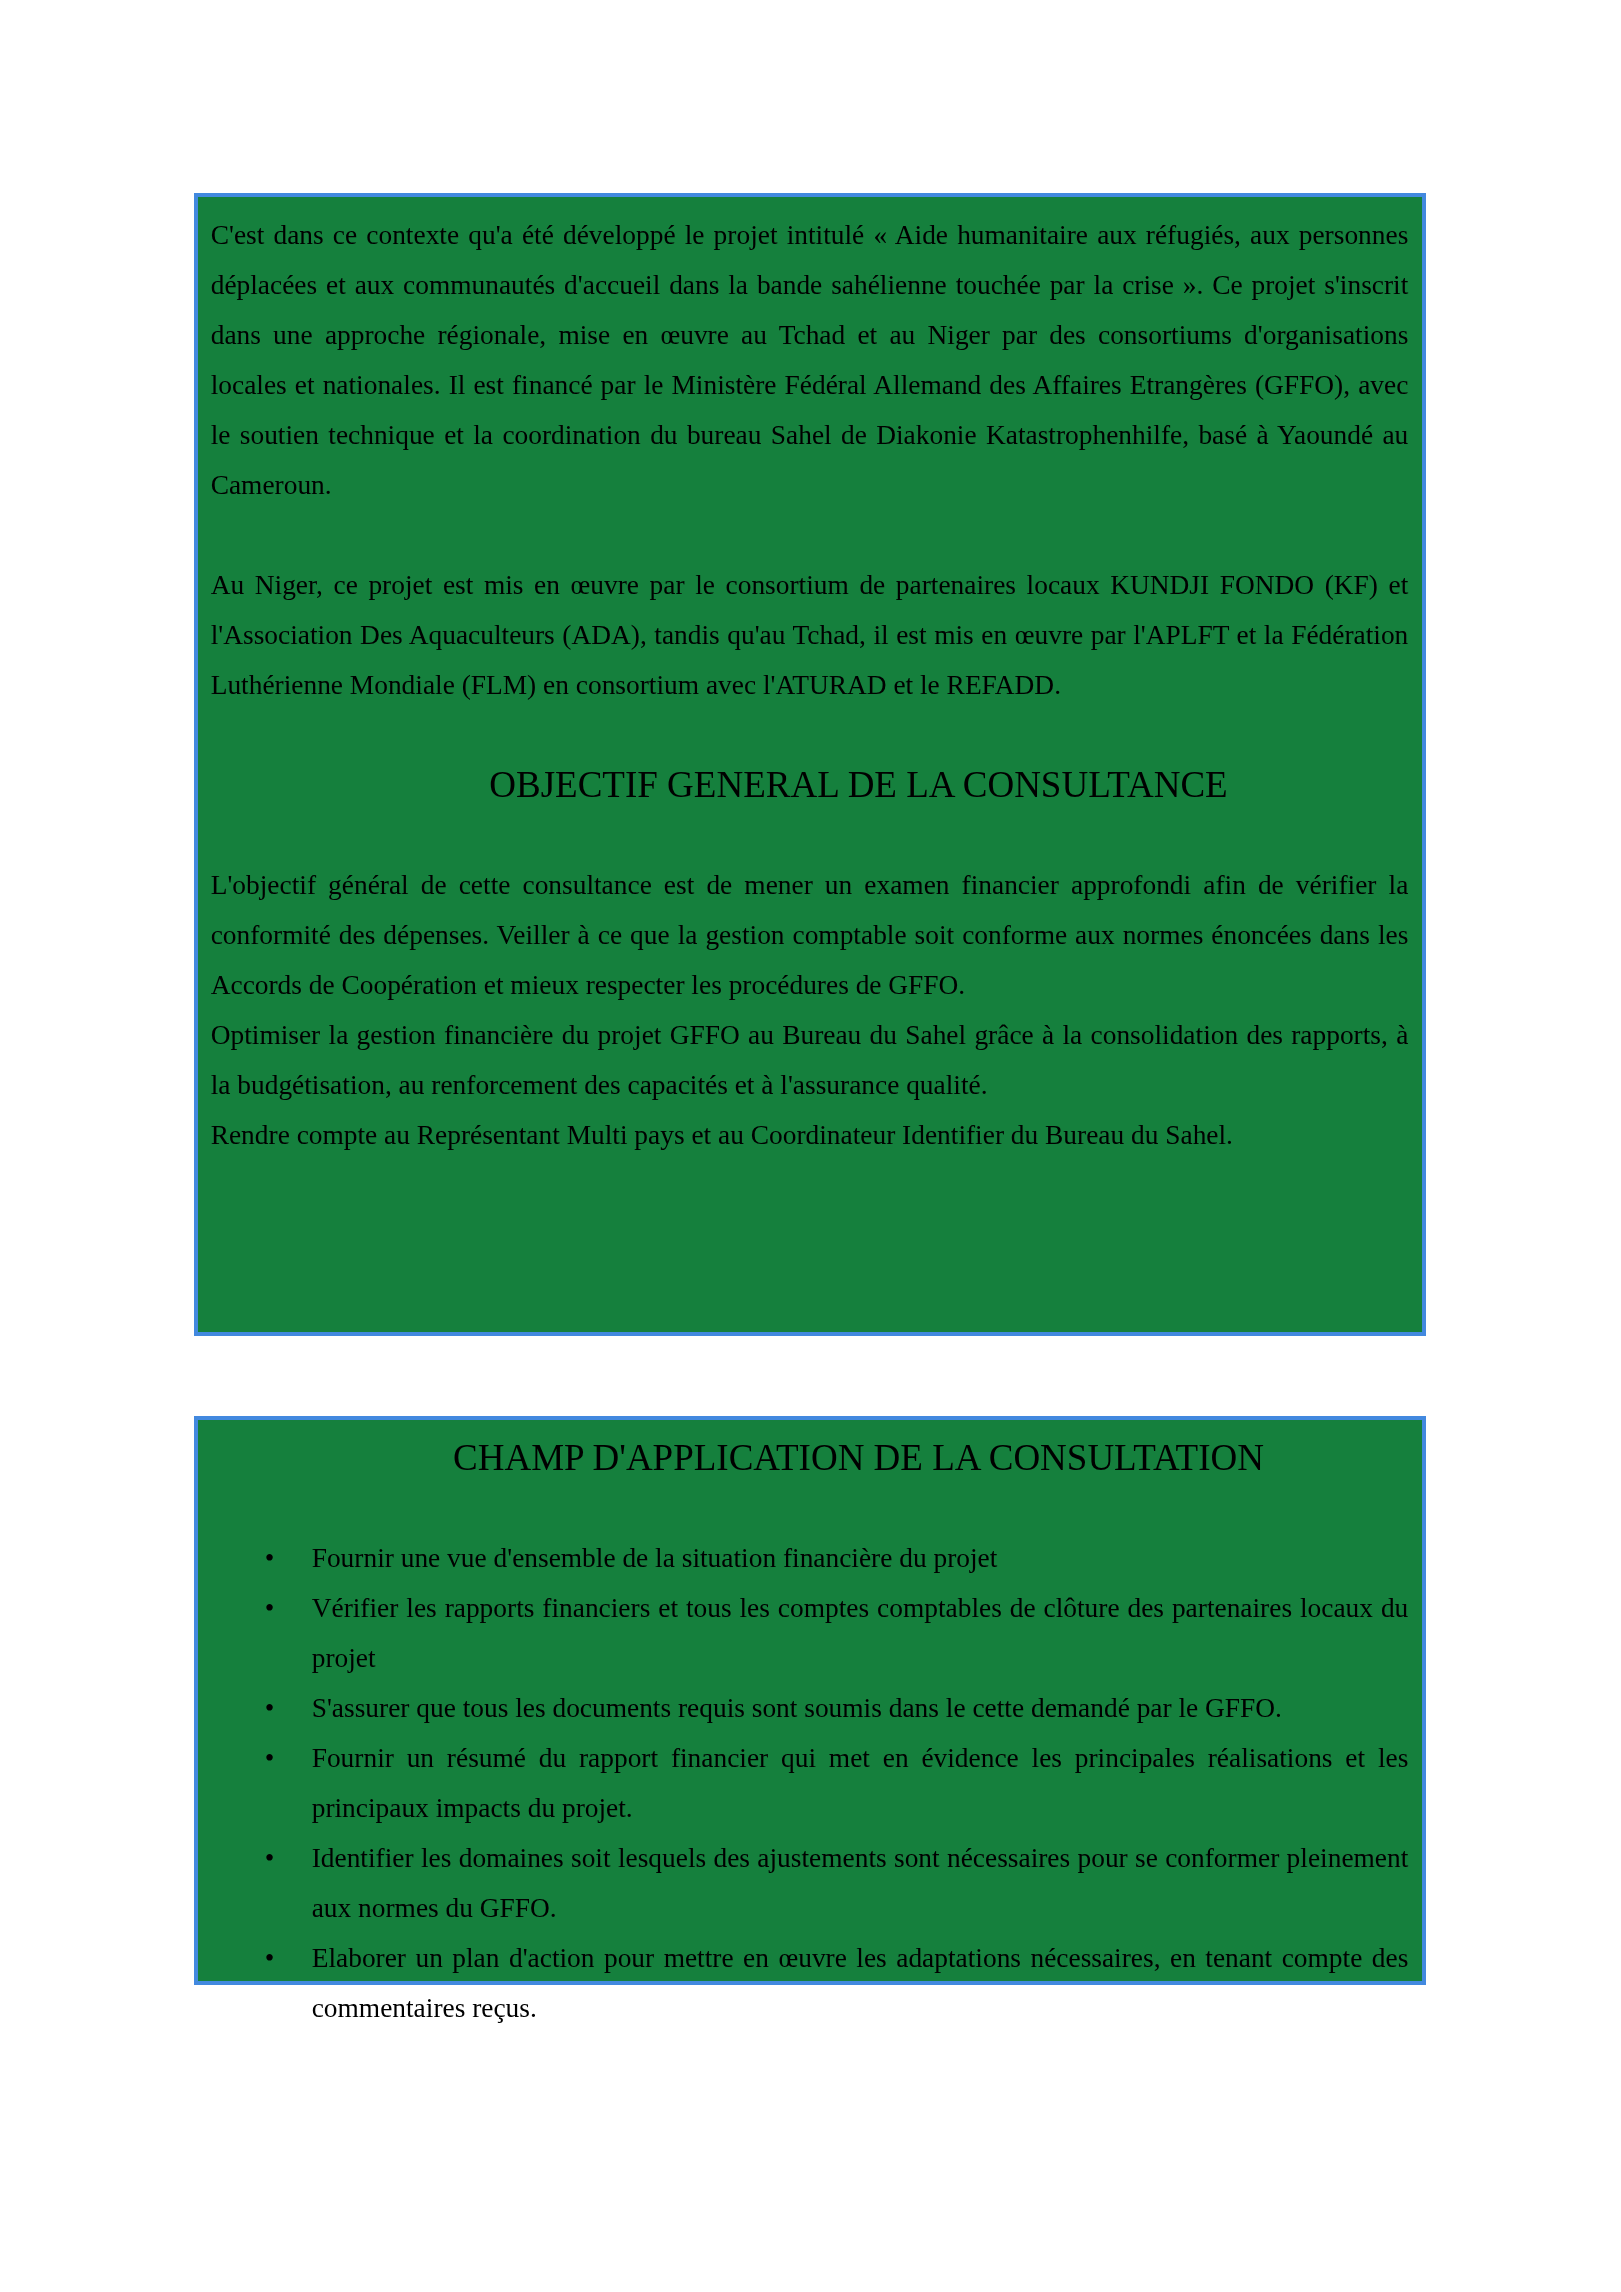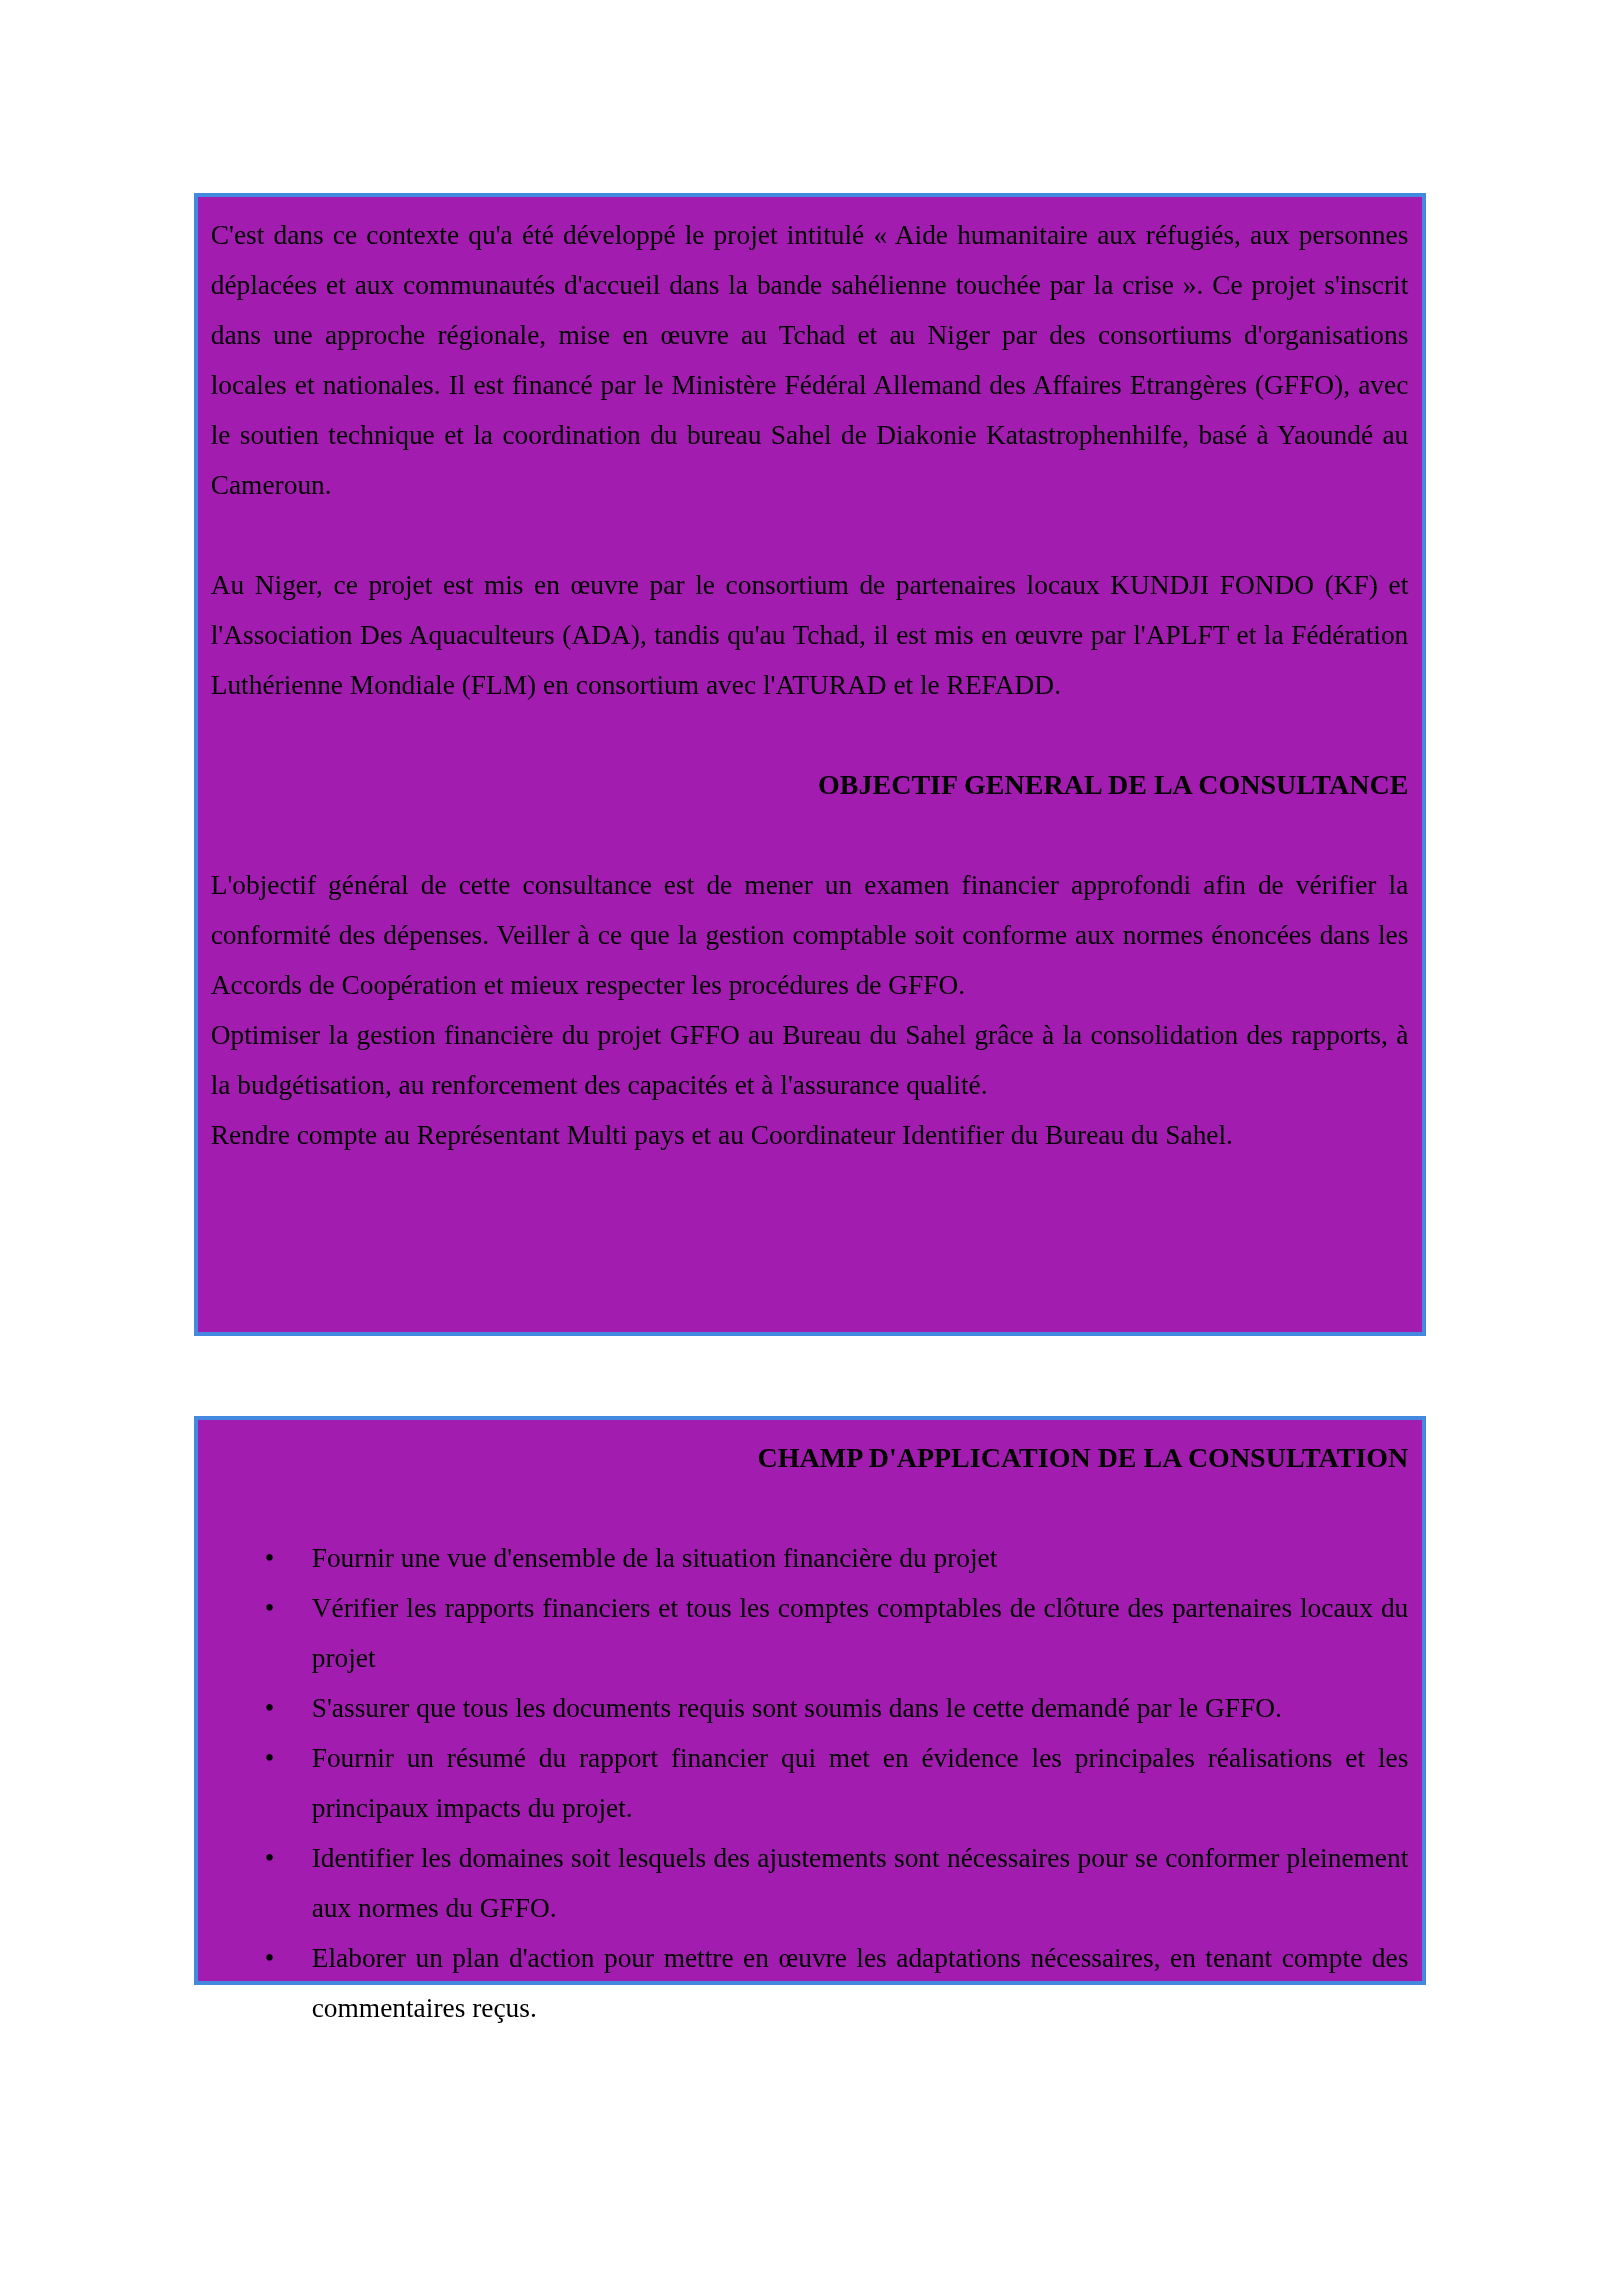--- a/index.html
+++ b/index.html
@@ -14,21 +14,21 @@
     font-family: "Liberation Serif", "DejaVu Serif", serif;
     color: #000000;
     overflow: hidden;
   }
   .doc-box {
     position: absolute;
     left: 194px;
     width: 1232px;
     box-sizing: border-box;
     border: 4.9px solid #4289df;
-    background: #a21caf;
+    background: #15803d;
     padding: 12.7px 13.7px 0 12.7px;
   }
   #box-context {
     top: 193px;
     height: 1143px;
   }
   #box-scope {
     top: 1416px;
     height: 569px;
   }
@@ -36,24 +36,24 @@
     margin: 0;
     font-size: 27.4px;
     line-height: 50px;
     text-align: justify;
   }
   .spacer-line {
     height: 50px;
   }
   .section-heading {
     margin: 0;
-    font-size: 28px;
+    font-size: 37px;
     line-height: 50px;
-    font-weight: bold;
-    text-align: right;
+    font-weight: normal;
+    text-align: center;
     text-indent: 98px;
   }
   ul.bullet-list {
     list-style: none;
     margin: 0;
     padding: 0;
   }
   ul.bullet-list li {
     position: relative;
     margin: 0;

